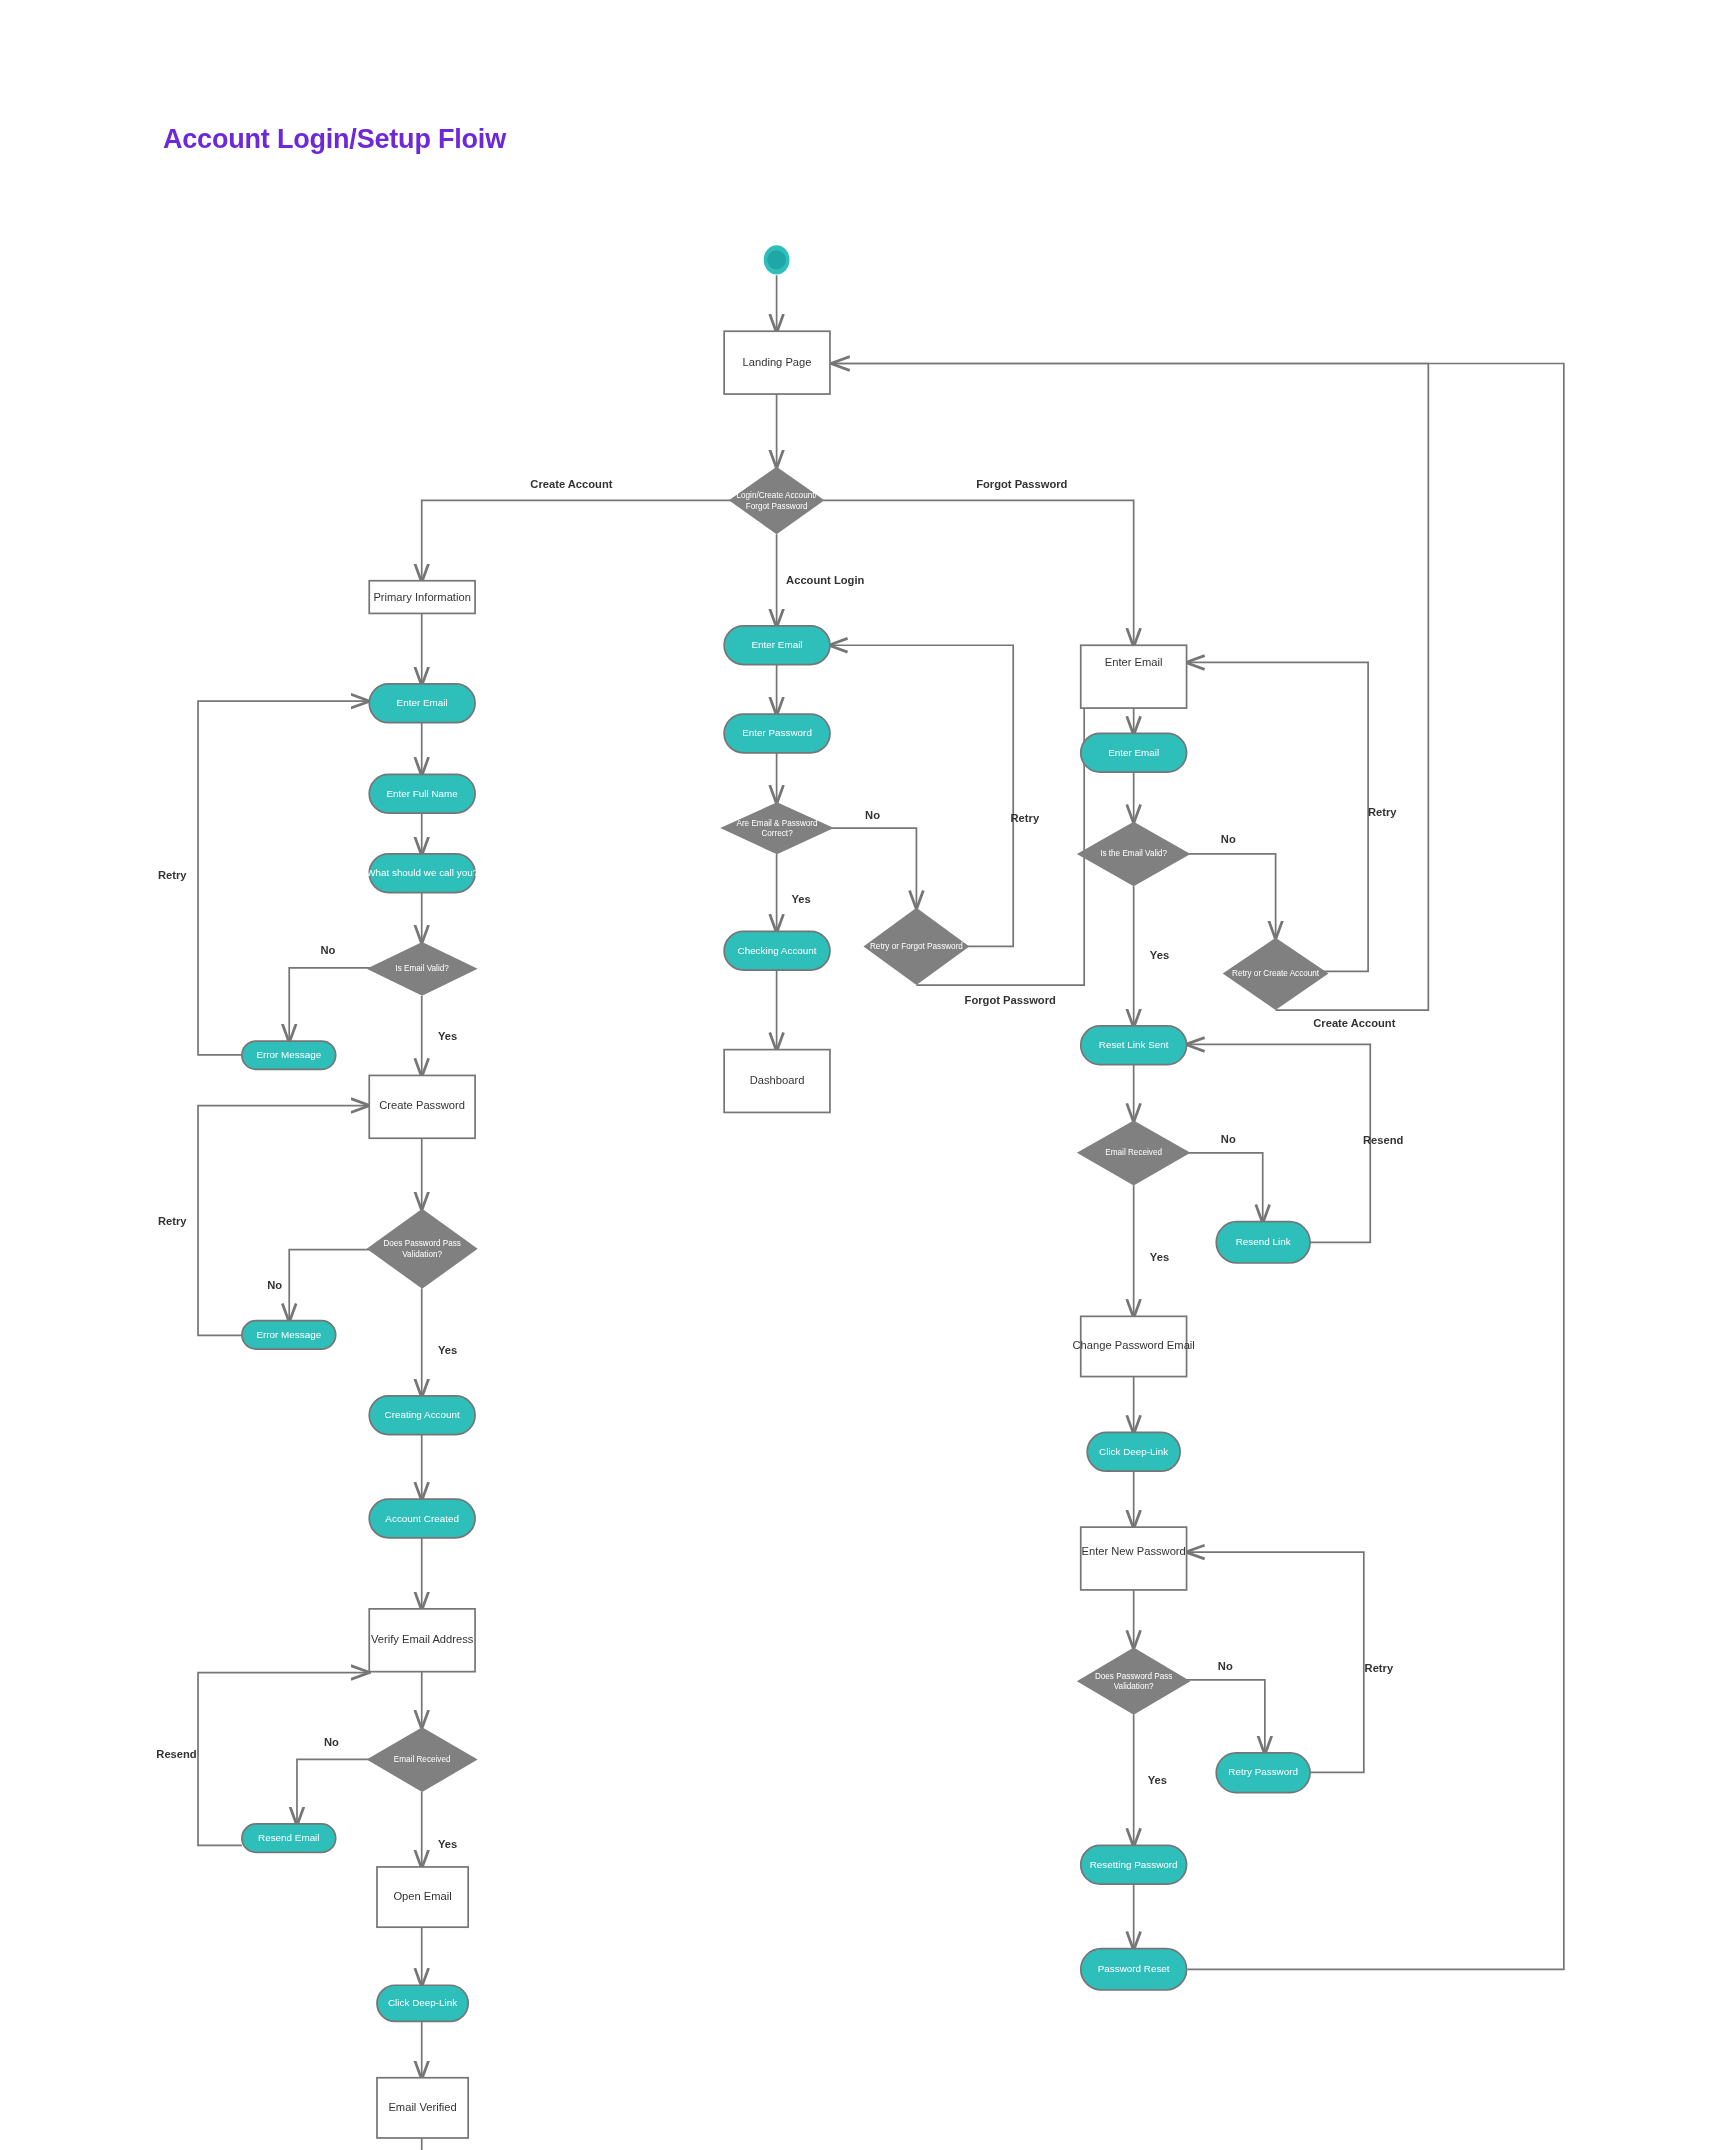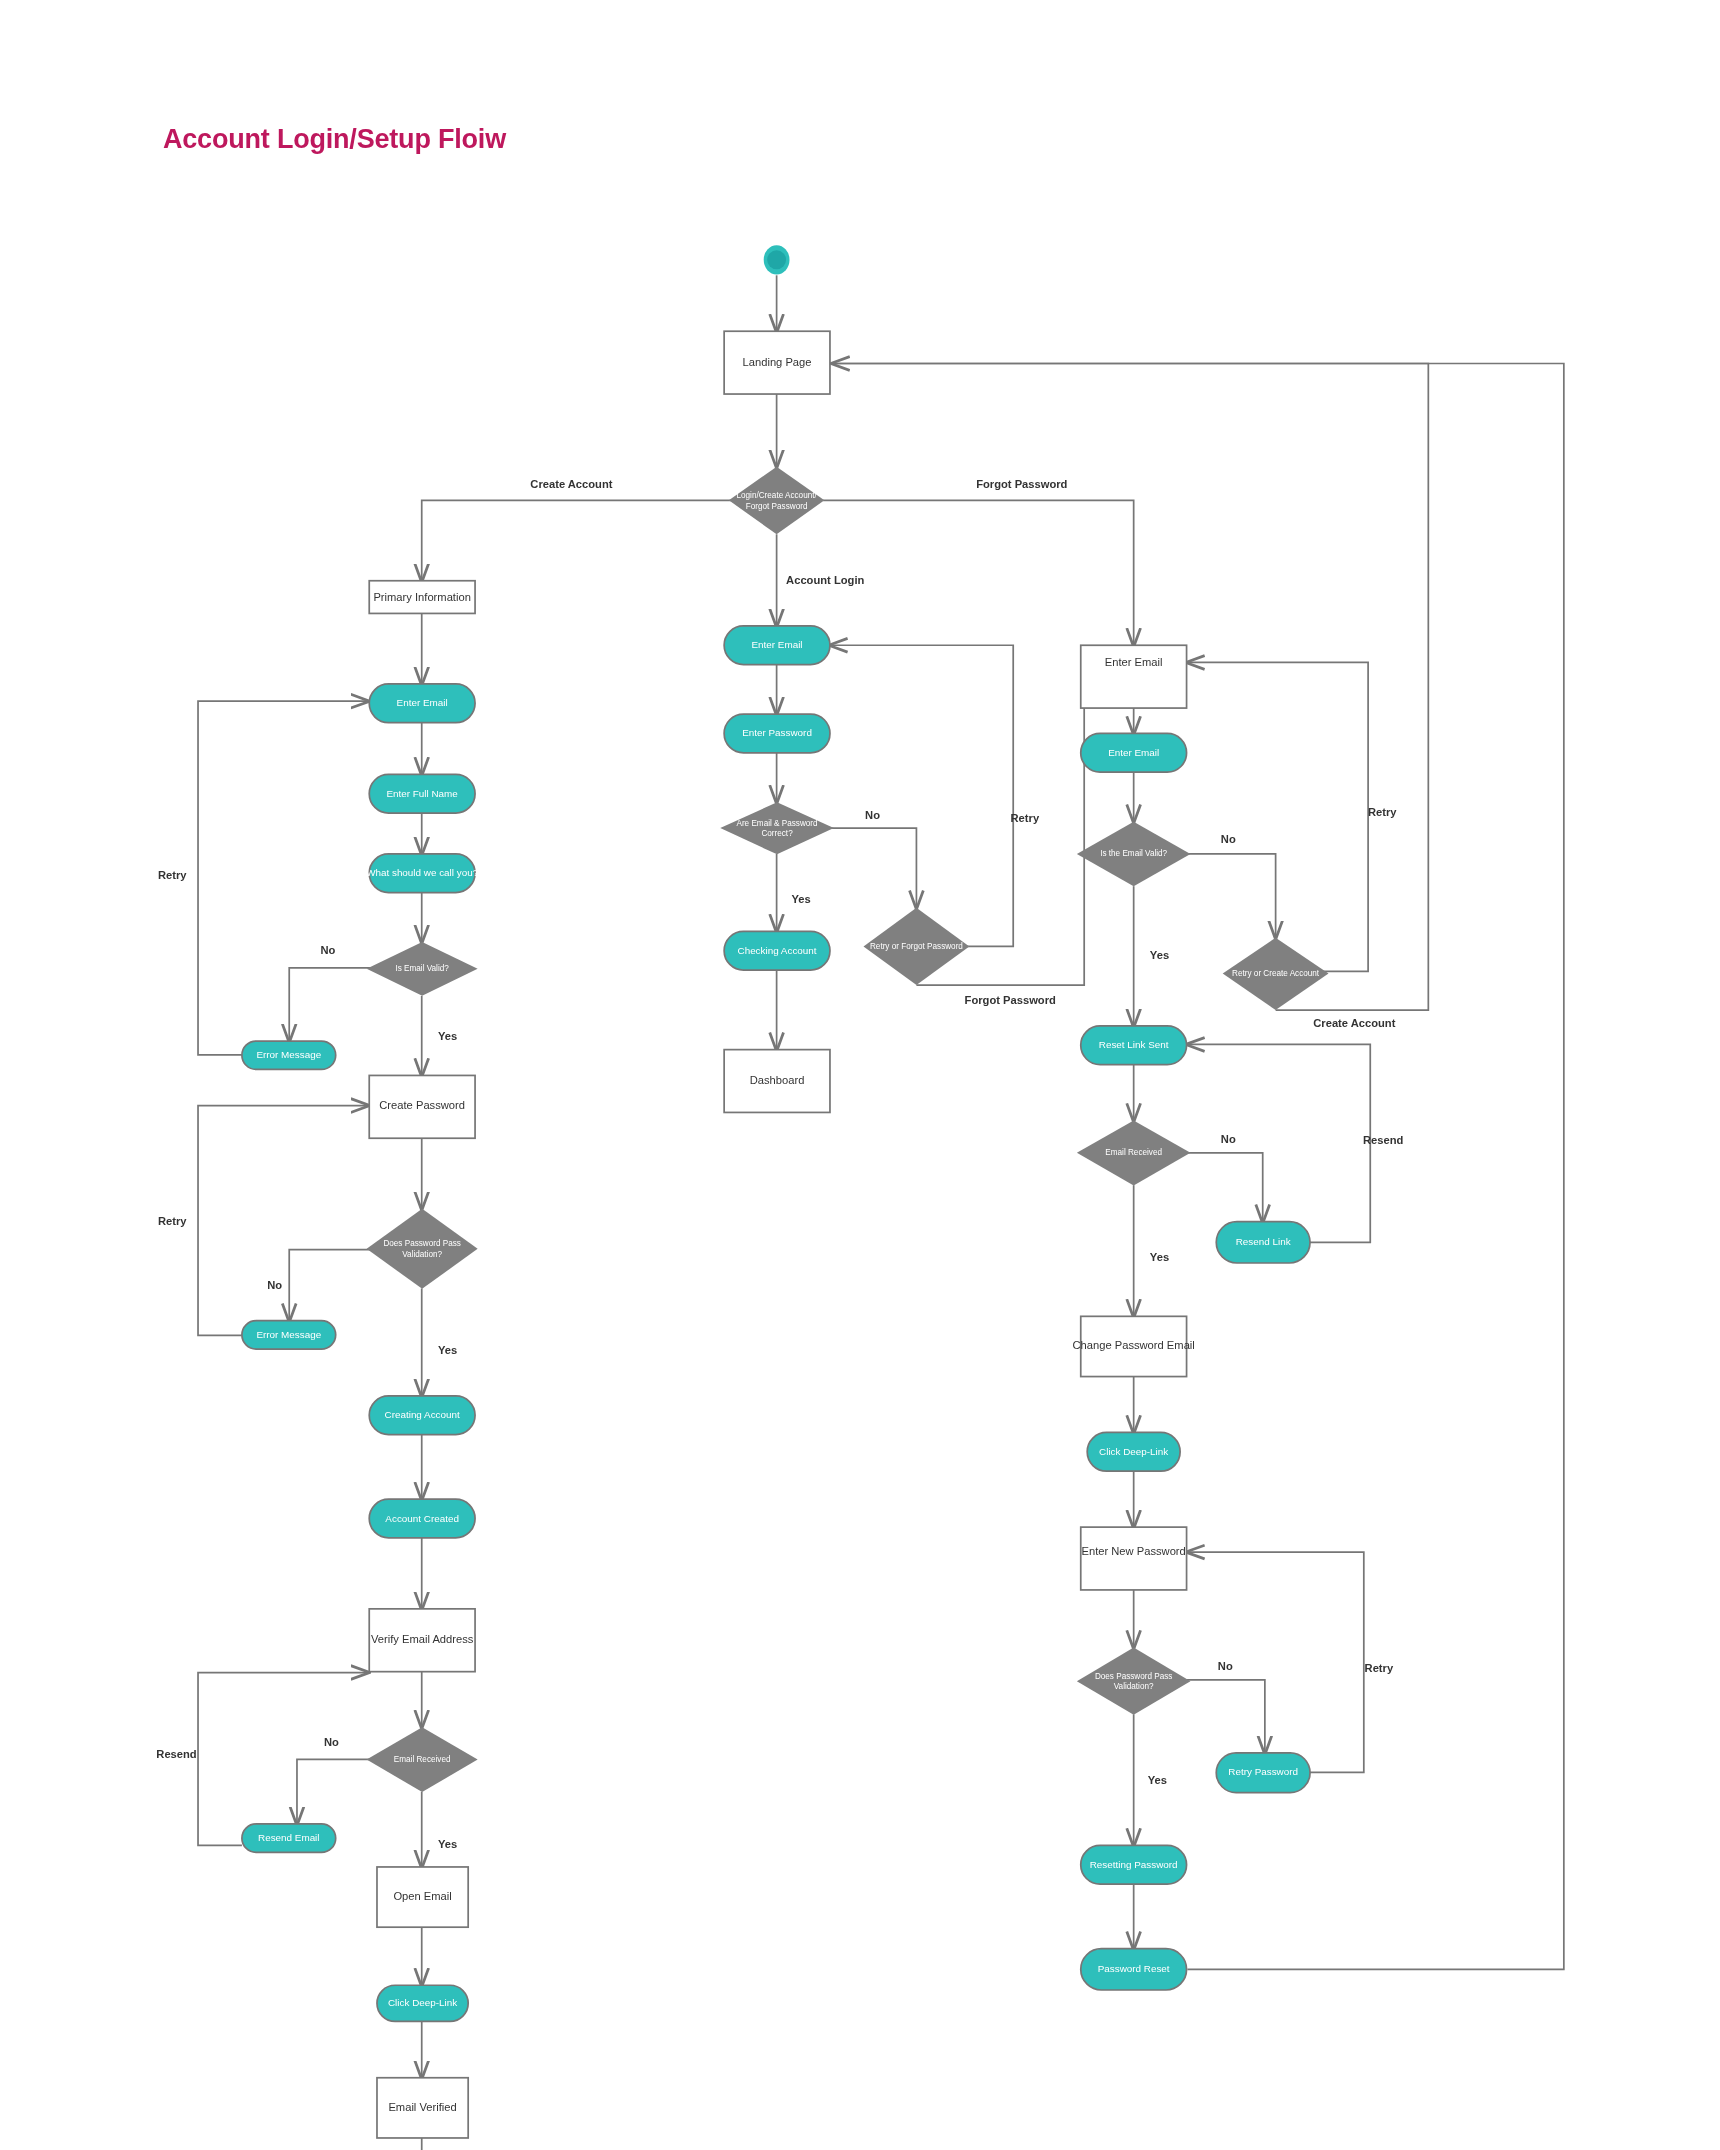--- a/index.html
+++ b/index.html
@@ -21,21 +21,21 @@
     width: 1721px;
     height: 2452px;
   }
   .diagram-title {
     position: absolute;
     left: 163px;
     top: 124px;
     font-family: "Liberation Sans", sans-serif;
     font-size: 27px;
     font-weight: bold;
-    color: #be185d;
+    color: #6d28d9;
     letter-spacing: -0.2px;
     white-space: nowrap;
   }
   svg text {
     font-family: "Liberation Sans", sans-serif;
   }
   .node-label-dark {
     fill: #333333;
     font-size: 26px;
     text-anchor: middle;

